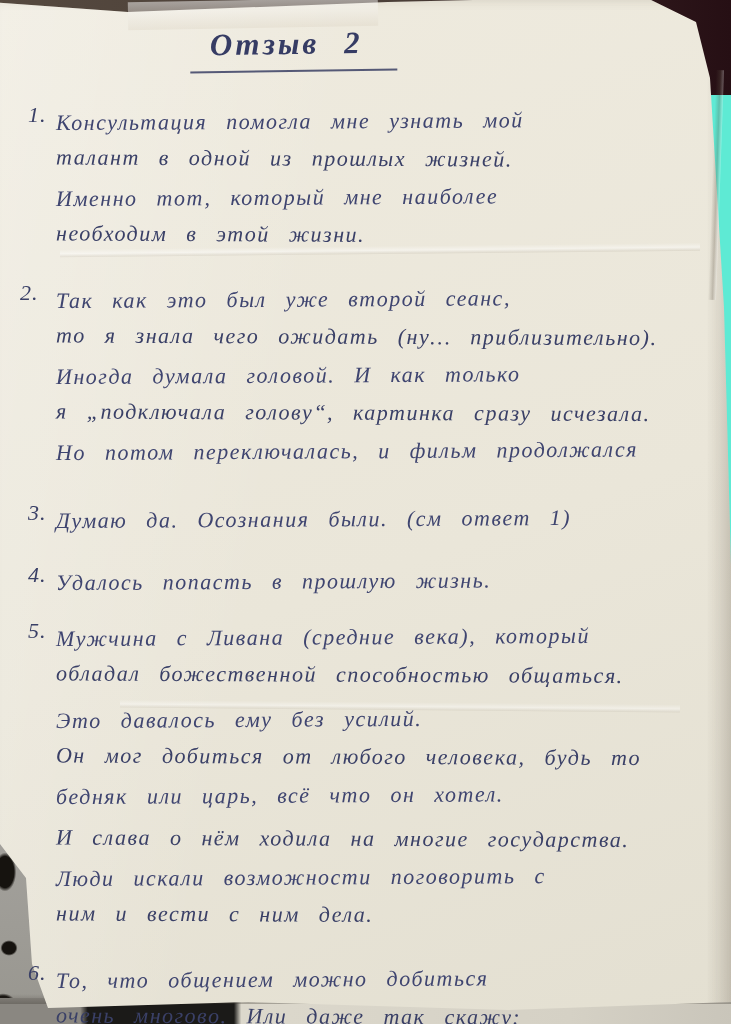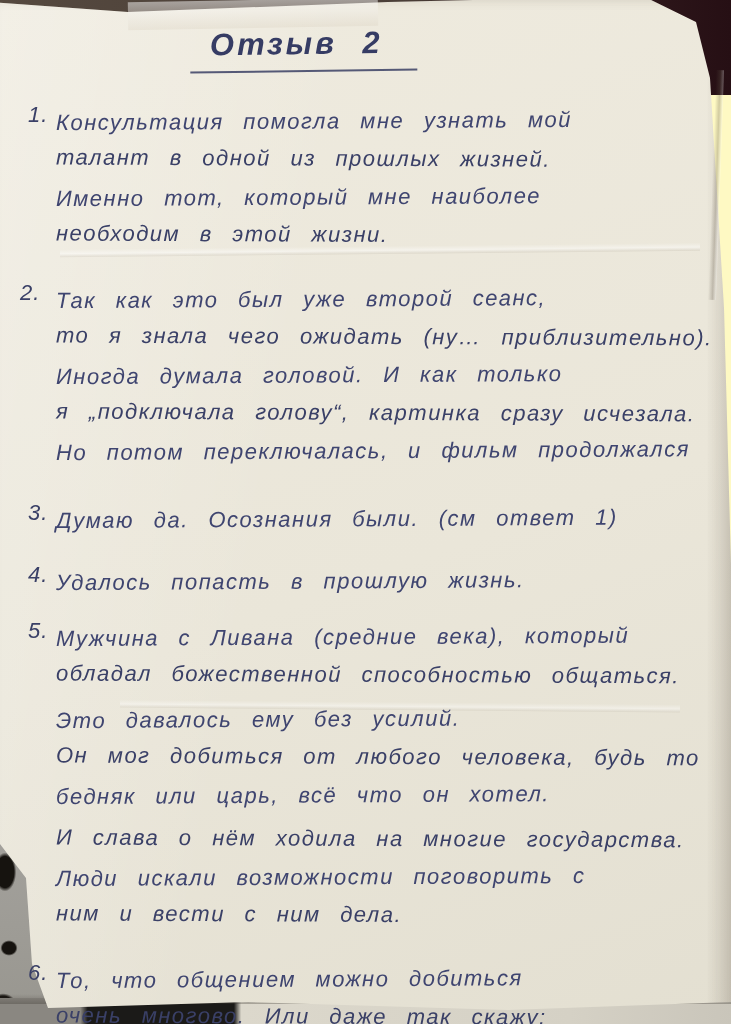--- a/index.html
+++ b/index.html
@@ -1,19 +1,19 @@
 <!DOCTYPE html>
 <html><head>
 <meta charset="utf-8">
 <style>
   html,body{margin:0;padding:0;background:#3a332f;}
   .photo{
     position:relative;width:731px;height:1024px;overflow:hidden;
-    background:#fef9c3;
-    font-family:Liberation Sans, sans-serif;
+    background:#5eead4;
+    font-family:Liberation Serif, serif;
   }
   
   .bg-top{
     position:absolute;top:0;left:0;width:731px;height:95px;
     background:linear-gradient(to right,#55493f 0%,#4a3e37 55%,#331c1f 78%,#260f14 100%);
   }
   
   .bg-spots{
     position:absolute;left:0;top:840px;width:46px;height:184px;
     background:

